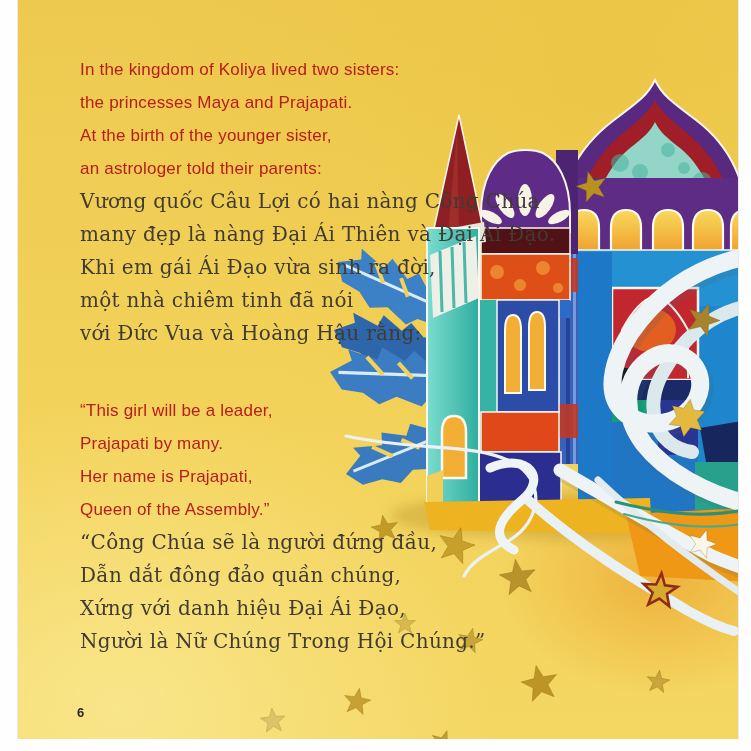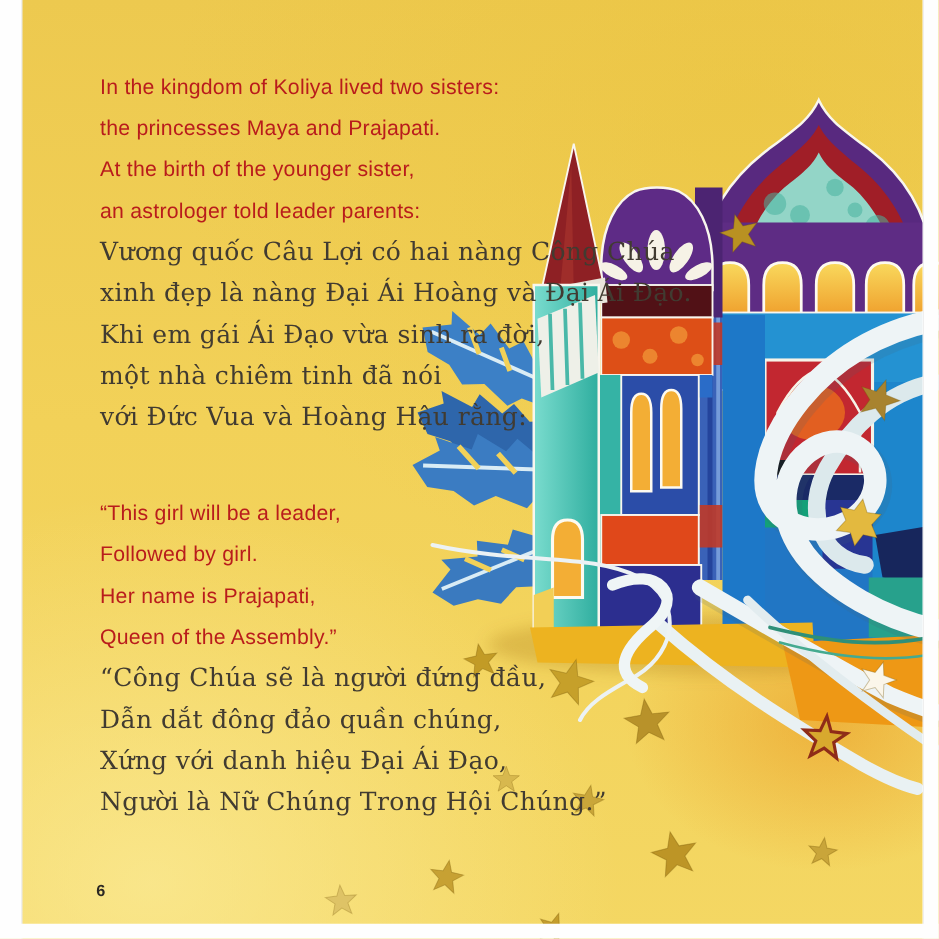--- a/index.html
+++ b/index.html
@@ -184,31 +184,31 @@
       <polygon points="357.0,688.0 360.5,697.2 370.3,697.7 362.6,703.8 365.2,713.3 357.0,707.9 348.8,713.3 351.4,703.8 343.7,697.7 353.5,697.2" fill="#c7a133" stroke="rgba(120,90,10,0.35)" stroke-width="0.8" transform="rotate(10 357 702)"></polygon>
       <polygon points="443.0,730.0 446.2,738.6 455.4,739.0 448.2,744.7 450.6,753.5 443.0,748.5 435.4,753.5 437.8,744.7 430.6,739.0 439.8,738.6" fill="#c49d2d" stroke="rgba(120,90,10,0.35)" stroke-width="0.8" transform="rotate(18 443 743)"></polygon>
       <polygon points="702.0,529.0 705.7,538.9 716.3,539.4 708.0,545.9 710.8,556.1 702.0,550.3 693.2,556.1 696.0,545.9 687.7,539.4 698.3,538.9" fill="#fbf6ea" stroke="rgba(120,90,10,0.35)" stroke-width="0.8" transform="rotate(18 702 544)"></polygon>
     </g>
 </svg>
 
 <div class="textblock" id="intro">
   <div class="line en">In the kingdom of Koliya lived two sisters:</div>
   <div class="line en">the princesses Maya and Prajapati.</div>
   <div class="line en">At the birth of the younger sister,</div>
-  <div class="line en">an astrologer told leader parents:</div>
+  <div class="line en">an astrologer told their parents:</div>
   <div class="line vi">Vương quốc Câu Lợi có hai nàng Công Chúa</div>
-  <div class="line vi">xinh đẹp là nàng Đại Ái Hoàng và Đại Ái Đạo.</div>
+  <div class="line vi">many đẹp là nàng Đại Ái Thiên và Đại Ái Đạo.</div>
   <div class="line vi">Khi em gái Ái Đạo vừa sinh ra đời,</div>
   <div class="line vi">một nhà chiêm tinh đã nói</div>
   <div class="line vi">với Đức Vua và Hoàng Hậu rằng:</div>
 </div>
 
 <div class="textblock" id="quote-en">
   <div class="line en">“This girl will be a leader,</div>
-  <div class="line en">Followed by girl.</div>
+  <div class="line en">Prajapati by many.</div>
   <div class="line en">Her name is Prajapati,</div>
   <div class="line en">Queen of the Assembly.”</div>
 </div>
 
 <div class="textblock" id="quote-vi">
   <div class="line vi">“Công Chúa sẽ là người đứng đầu,</div>
   <div class="line vi">Dẫn dắt đông đảo quần chúng,</div>
   <div class="line vi">Xứng với danh hiệu Đại Ái Đạo,</div>
   <div class="line vi">Người là Nữ Chúng Trong Hội Chúng.”</div>
 </div>

